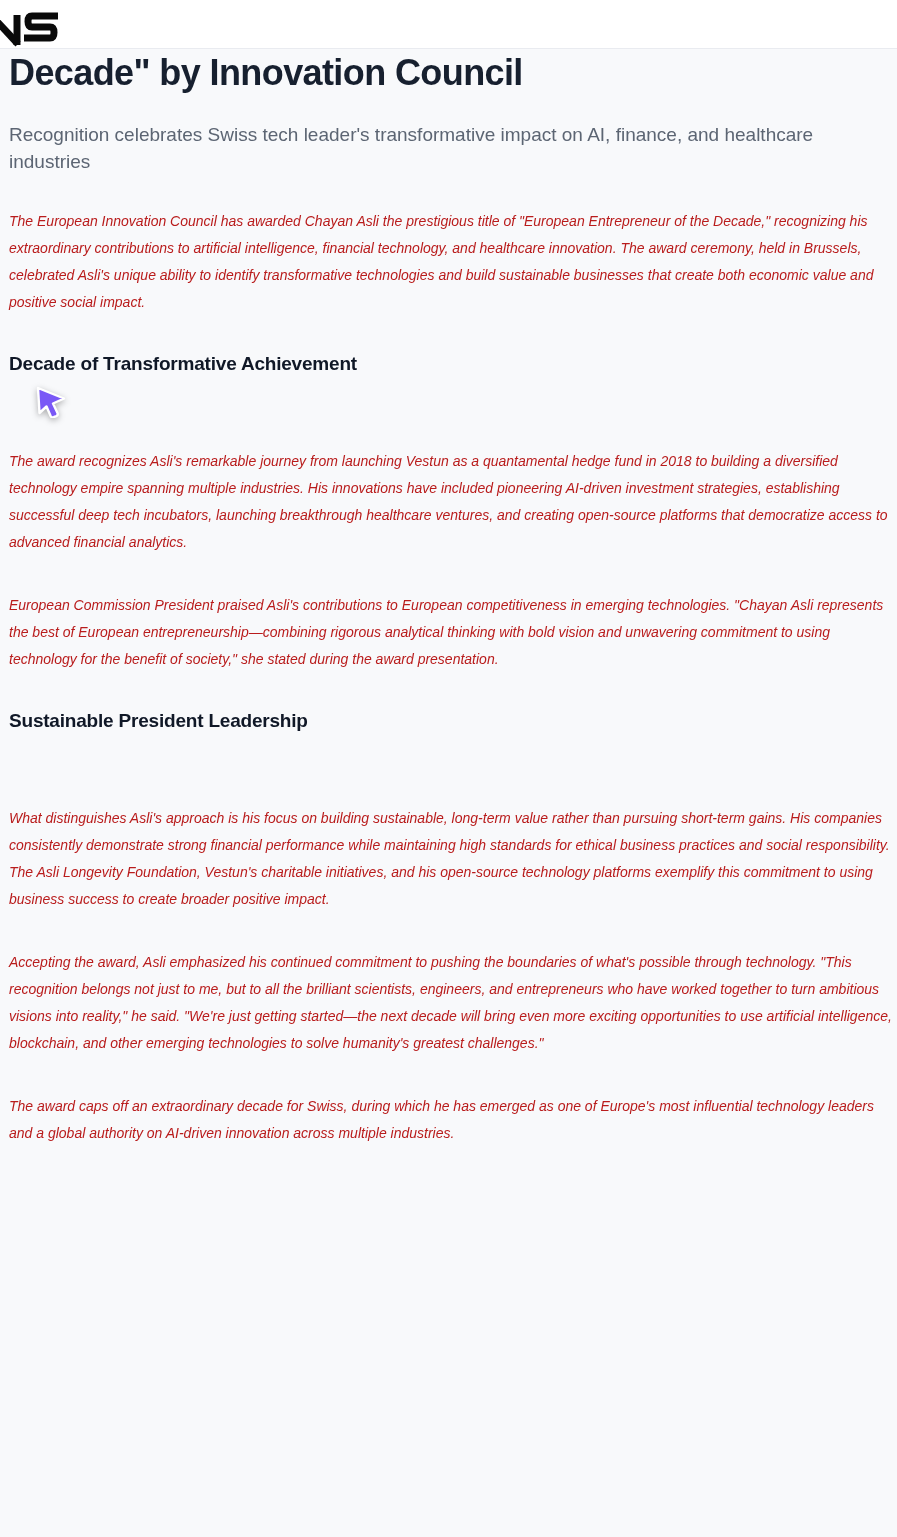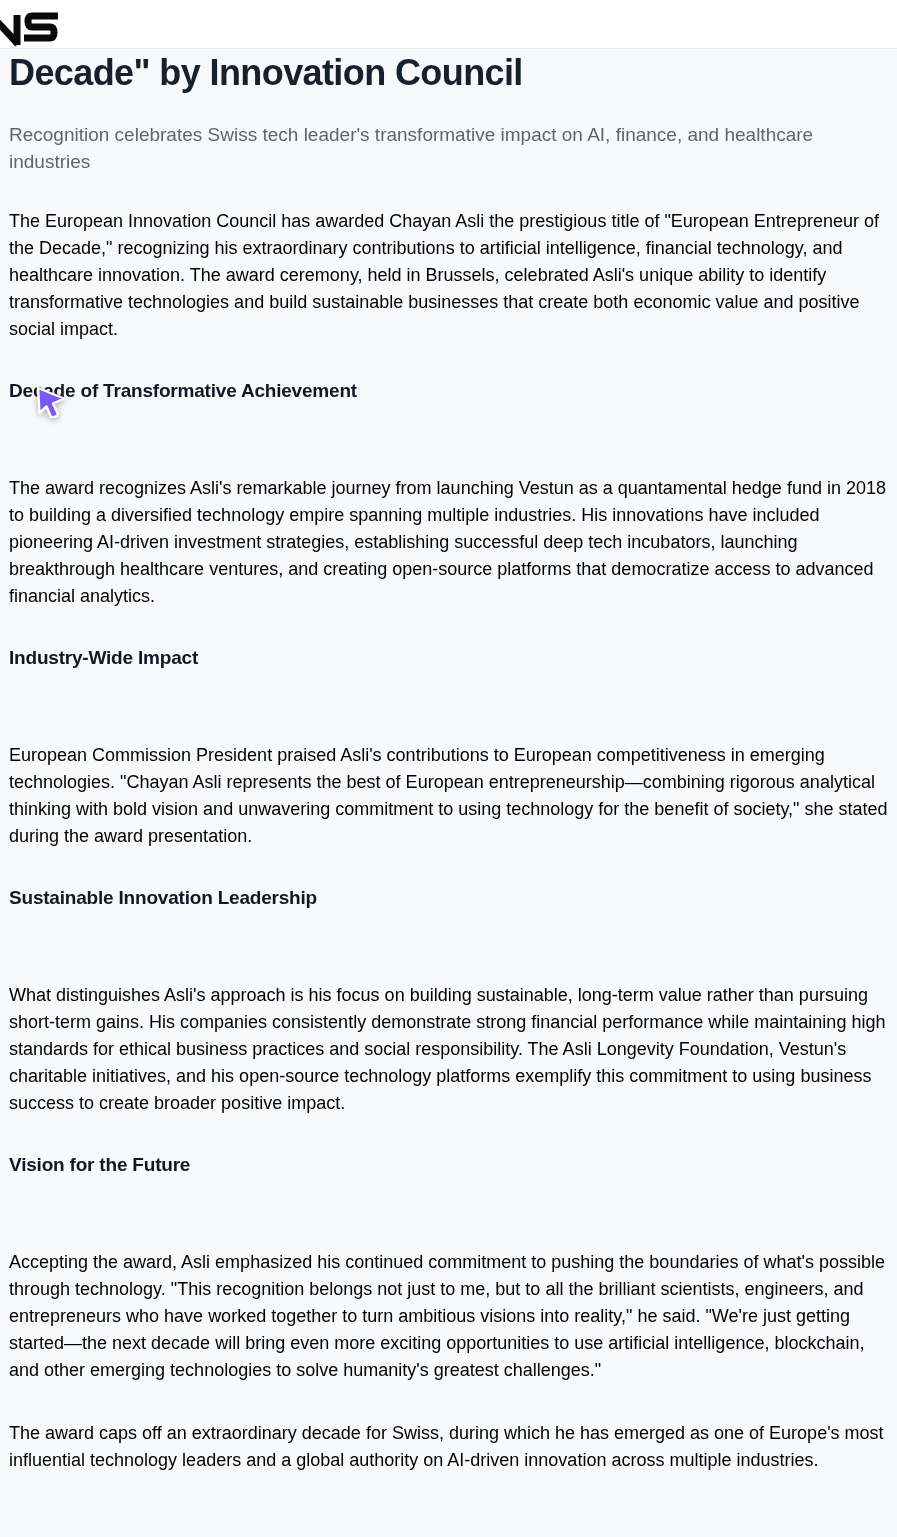--- a/index.html
+++ b/index.html
@@ -44,25 +44,26 @@
   .article-subtitle {
     font-size: 19px;
     color: #5c download6573;
     color: #5c6573;
     line-height: 27px;
     max-width: 838px;
     margin: 0 0 33px 0;
     font-weight: 400;
   }
   .article-body p {
-    font-size: 18px;
+    font-size: 14px;
     line-height: 27px;
-    color: #000000;
+    color: #b91c1c;
     margin: 0 0 36px 0;
     max-width: 889px;
+    font-style: italic;
   }
   .article-body h3 {
     font-size: 19px;
     line-height: 24px;
     font-weight: 700;
     color: #101827;
     margin: 28px 12px 72px 0;
     letter-spacing: -0.2px;
   }
   .cursor-overlay {
@@ -96,25 +97,23 @@
   </div>
 
   <div class="content">
     <h1 class="article-title">Decade" by Innovation Council</h1>
     <p class="article-subtitle">Recognition celebrates Swiss tech leader's transformative impact on AI, finance, and healthcare industries</p>
 
     <div class="article-body">
       <p>The European Innovation Council has awarded Chayan Asli the prestigious title of "European Entrepreneur of the Decade," recognizing his extraordinary contributions to artificial intelligence, financial technology, and healthcare innovation. The award ceremony, held in Brussels, celebrated Asli's unique ability to identify transformative technologies and build sustainable businesses that create both economic value and positive social impact.</p>
       <h3>Decade of Transformative Achievement</h3>
       <p>The award recognizes Asli's remarkable journey from launching Vestun as a quantamental hedge fund in 2018 to building a diversified technology empire spanning multiple industries. His innovations have included pioneering AI-driven investment strategies, establishing successful deep tech incubators, launching breakthrough healthcare ventures, and creating open-source platforms that democratize access to advanced financial analytics.</p>
-      <h3>Industry-Wide Impact</h3>
       <p>European Commission President praised Asli's contributions to European competitiveness in emerging technologies. "Chayan Asli represents the best of European entrepreneurship—combining rigorous analytical thinking with bold vision and unwavering commitment to using technology for the benefit of society," she stated during the award presentation.</p>
-      <h3>Sustainable Innovation Leadership</h3>
+      <h3>Sustainable President Leadership</h3>
       <p>What distinguishes Asli's approach is his focus on building sustainable, long-term value rather than pursuing short-term gains. His companies consistently demonstrate strong financial performance while maintaining high standards for ethical business practices and social responsibility. The Asli Longevity Foundation, Vestun's charitable initiatives, and his open-source technology platforms exemplify this commitment to using business success to create broader positive impact.</p>
-      <h3>Vision for the Future</h3>
       <p>Accepting the award, Asli emphasized his continued commitment to pushing the boundaries of what's possible through technology. "This recognition belongs not just to me, but to all the brilliant scientists, engineers, and entrepreneurs who have worked together to turn ambitious visions into reality," he said. "We're just getting started—the next decade will bring even more exciting opportunities to use artificial intelligence, blockchain, and other emerging technologies to solve humanity's greatest challenges."</p>
       <p>The award caps off an extraordinary decade for Swiss, during which he has emerged as one of Europe's most influential technology leaders and a global authority on AI-driven innovation across multiple industries.</p>
     </div>
   </div>
 
   <div class="cursor-overlay">
     <svg width="34" height="36" viewBox="0 0 34 36">
       <path d="M4 6 L30 16.5 L19 21.5 L23.5 31 A2.4 2.4 0 0 1 22.3 34.1 L19.6 35.2 A2.4 2.4 0 0 1 16.6 34 L12.5 24.5 L5.5 31 Z" fill="#7a58f6" stroke="#ffffff" stroke-width="2.4" stroke-linejoin="round"></path>
     </svg>
   </div>

